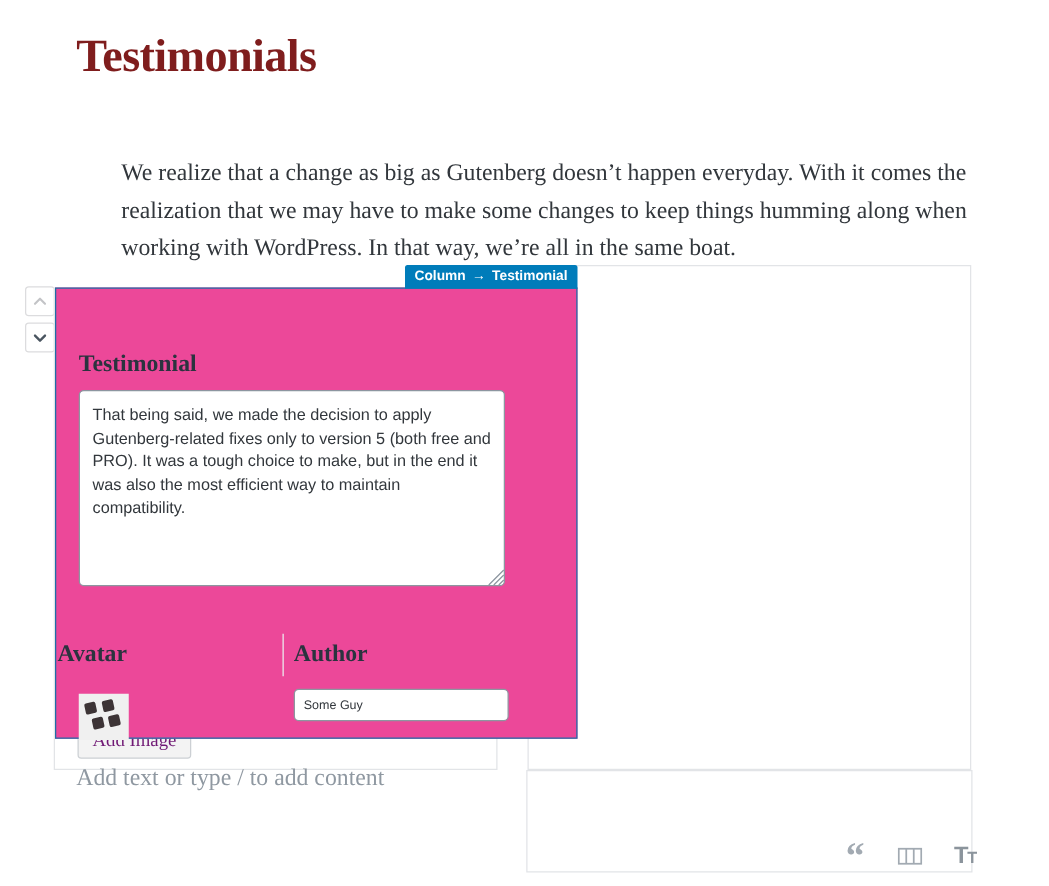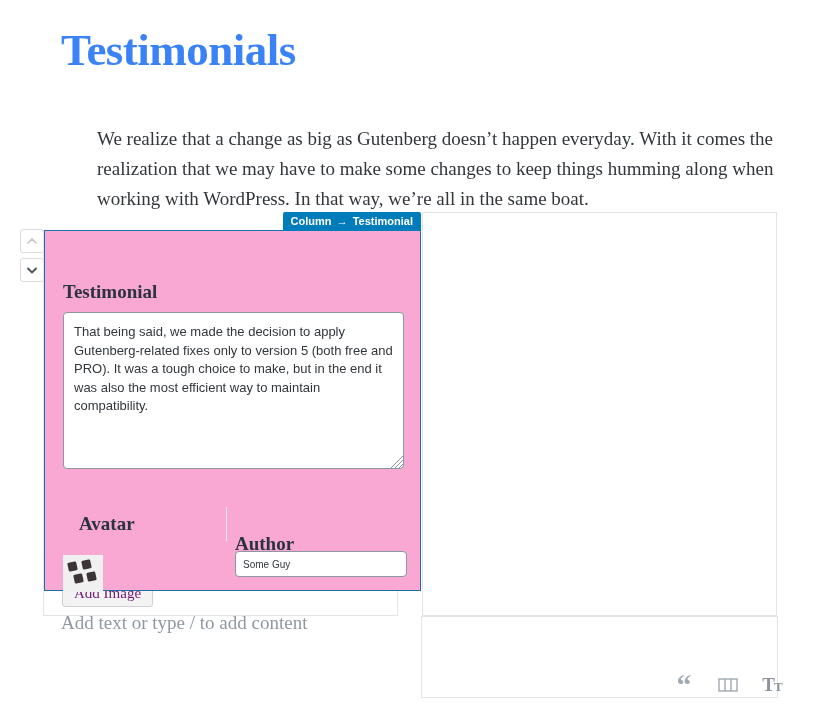--- a/index.html
+++ b/index.html
@@ -14,24 +14,24 @@
     font-family: "Liberation Serif", serif;
     color: #32373c;
     overflow: hidden;
   }
 
   
   #page-title {
     position: absolute;
     left: 61px;
     top: 26px;
-    font-size: 45px;
+    font-size: 37px;
     font-weight: bold;
     letter-spacing: -0.5px;
-    color: #3b82f6;
+    color: #7f1d1d;
     line-height: 1.1;
   }
   #intro-paragraph {
     position: absolute;
     left: 61px;
     top: 124px;
     width: 690px;
     font-size: 19px;
     line-height: 30px;
     color: #32373c;
@@ -67,25 +67,25 @@
     top: 212px;
     width: 775px;
     height: 480px;
   }
 
   
   #column-left {
     position: absolute;
     left: 0px;
     top: 18px;
-    width: 377px;
+    width: 418px;
     height: 361px;
     border: 1px solid #1e6ea8;
     box-sizing: border-box;
-    background: #f9a8d4;
+    background: #ec4899;
   }
   #breadcrumb-tag {
     position: absolute;
     right: -1px;
     top: -19px;
     height: 19px;
     line-height: 19px;
     background: #007cba;
     color: #ffffff;
     font-family: "Liberation Sans", sans-serif;
@@ -155,22 +155,22 @@
     outline: none;
     overflow: hidden;
   }
   .resize-grip {
     position: absolute;
     width: 15px;
     height: 15px;
     pointer-events: none;
   }
 
-  .avatar-label { position: absolute; top: 282px; left: 34px; }
-  .author-label { position: absolute; top: 282px; left: 190px; margin-top: 20px; }
+  .avatar-label { position: absolute; top: 282px; left: 1px; }
+  .author-label { position: absolute; top: 282px; left: 190px; }
   .col-divider {
     position: absolute;
     top: 276px;
     left: 181px;
     width: 1px;
     height: 34px;
     background: #eceef0;
   }
 
   .avatar-thumb {
@@ -248,21 +248,21 @@
     height: 24px;
   }
   .quote-glyph {
     font-family: "Liberation Serif", serif;
     font-size: 30px;
     line-height: 10px;
     font-weight: bold;
     color: #a2aab2;
   }
   .tt-glyph {
-    font-family: Liberation Serif, serif;
+    font-family: Liberation Sans, sans-serif;
     font-weight: bold;
     color: #8b949c;
     letter-spacing: -1px;
   }
   .tt-glyph .big { font-size: 19px; }
   .tt-glyph .small { font-size: 13px; }
 </style>
 </head>
 <body>
 

